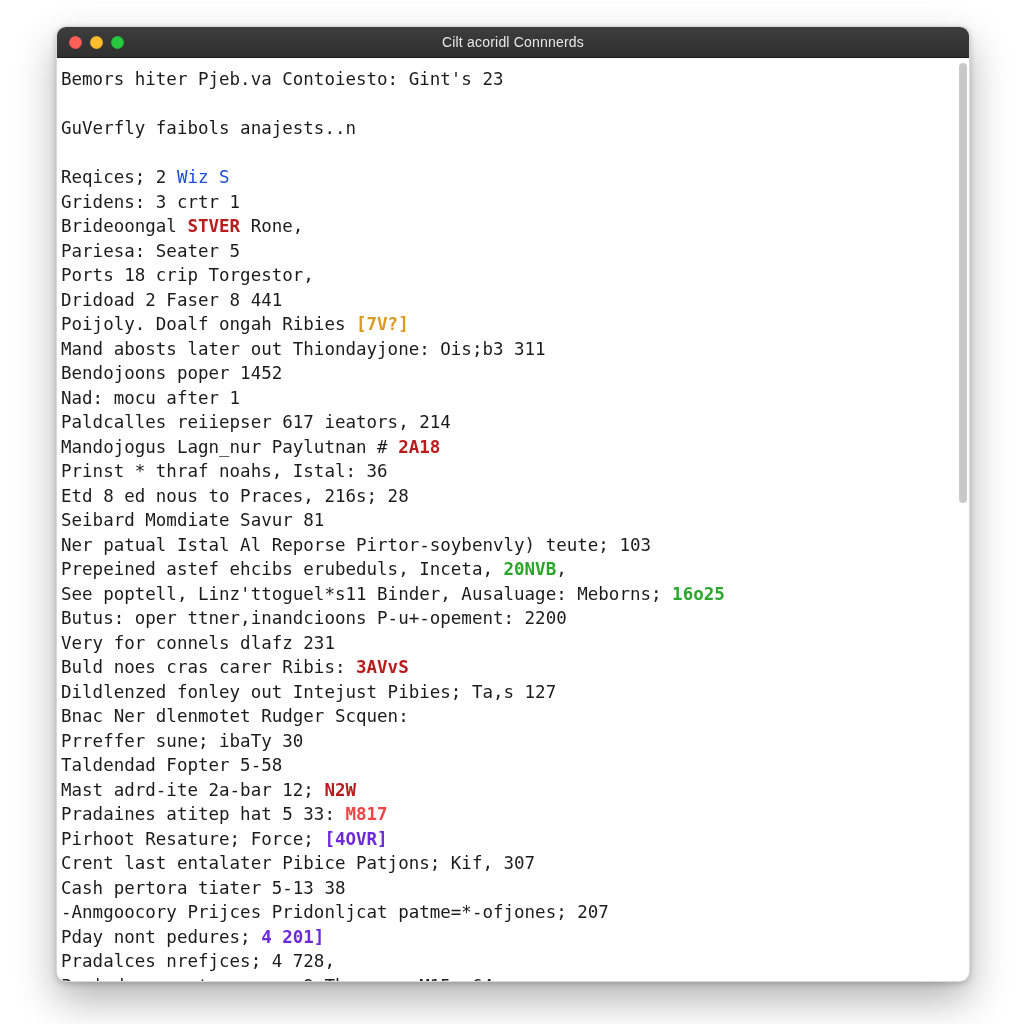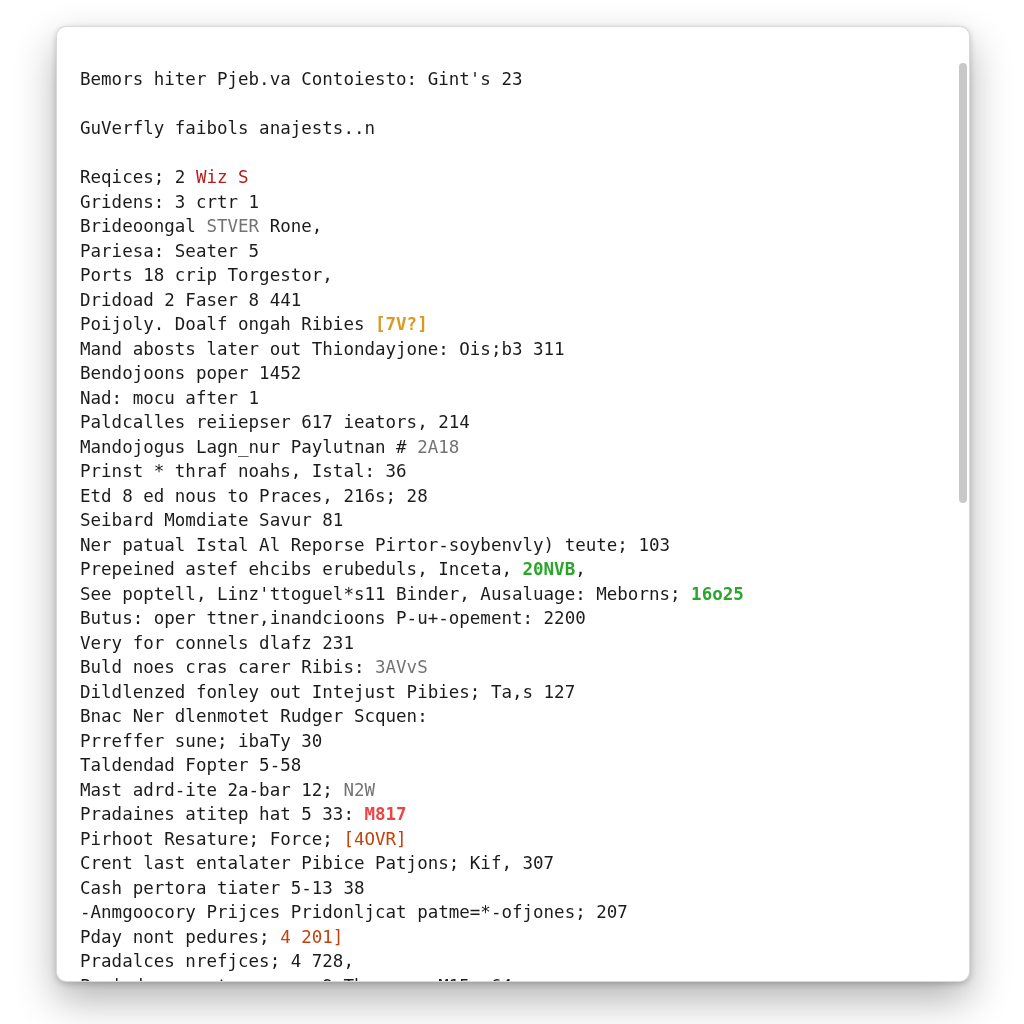--- a/index.html
+++ b/index.html
@@ -59,21 +59,21 @@
   .content-area {
     position: absolute;
     top: 30px;
     left: 0;
     right: 0;
     bottom: 0;
     display: flex;
   }
   .terminal {
     flex: 1;
-    padding: 10px 14px 14px 23px;
+    padding: 10px 14px 14px 4px;
     font-family: "Menlo", "DejaVu Sans Mono", "Consolas", monospace;
     font-size: 17.5px;
     line-height: 1.40;
     color: #1b1b1b;
     white-space: pre;
     overflow: hidden;
   }
   .scrollbar {
     width: 12px;
     background: transparent;
@@ -82,32 +82,40 @@
   .scrollbar-thumb {
     position: absolute;
     top: 6px;
     right: 2px;
     width: 8px;
     height: 440px;
     background: #c8c8c8;
     border-radius: 4px;
   }
   
-  .c-purple { color: #737373; font-weight: 400; }
+  .c-purple { color: #b91c1c; font-weight: 700; }
   .c-orange { color: #d99a1f; font-weight: 600; margin-top: 28px; }
   .c-green  { color: #2aa62a; font-weight: 600; margin-top: 35px; }
-  .c-blue   { color: #c2410c; font-weight: 400; }
+  .c-blue   { color: #6d28d9; font-weight: 700; }
   .c-teal   { color: #ef4444; font-weight: 600; }
-  .c-dim    { color: #b91c1c; }
+  .c-dim    { color: #1d4ed8; }
 </style>
 </head>
 <body>
 
 <div class="window-wrap">
 
+  <div class="titlebar">
+    <div class="traffic-lights">
+      <div class="dot red"></div>
+      <div class="dot yellow"></div>
+      <div class="dot green"></div>
+    </div>
+    <div class="title-text">Cilt acoridl Connnerds</div>
+  </div>
 
   <div class="content-area">
     <div class="terminal" id="terminal"><div><span>Bemors hiter Pjeb.va Contoiesto: Gint's 23</span></div><div>&nbsp;</div><div><span>GuVerfly faibols anajests..n</span></div><div>&nbsp;</div><div><span>Reqices; 2 </span><span class="c-dim">Wiz S</span></div><div><span>Gridens: 3 crtr 1</span></div><div><span>Brideoongal </span><span class="c-purple">STVER</span><span> Rone,</span></div><div><span>Pariesa: Seater 5</span></div><div><span>Ports 18 crip Torgestor,</span></div><div><span>Dridoad 2 Faser 8 441</span></div><div><span>Poijoly. Doalf ongah Ribies </span><span class="c-orange">[7V?]</span></div><div><span>Mand abosts later out Thiondayjone: Ois;b3 311</span></div><div><span>Bendojoons poper 1452</span></div><div><span>Nad: mocu after 1</span></div><div><span>Paldcalles reiiepser 617 ieators, 214</span></div><div><span>Mandojogus Lagn_nur Paylutnan # </span><span class="c-purple">2A18</span></div><div><span>Prinst * thraf noahs, Istal: 36</span></div><div><span>Etd 8 ed nous to Praces, 216s; 28</span></div><div><span>Seibard Momdiate Savur 81</span></div><div><span>Ner patual Istal Al Reporse Pirtor-soybenvly) teute; 103</span></div><div><span>Prepeined astef ehcibs erubeduls, Inceta, </span><span class="c-green">20NVB</span><span>,</span></div><div><span>See poptell, Linz'ttoguel*s11 Binder, Ausaluage: Meborns; </span><span class="c-green">16o25</span></div><div><span>Butus: oper ttner,inandcioons P-u+-opement: 2200</span></div><div><span>Very for connels dlafz 231</span></div><div><span>Buld noes cras carer Ribis: </span><span class="c-purple">3AVvS</span></div><div><span>Dildlenzed fonley out Intejust Pibies; Ta,s 127</span></div><div><span>Bnac Ner dlenmotet Rudger Scquen:</span></div><div><span>Prreffer sune; ibaTy 30</span></div><div><span>Taldendad Fopter 5-58</span></div><div><span>Mast adrd-ite 2a-bar 12; </span><span class="c-purple">N2W</span></div><div><span>Pradaines atitep hat 5 33: </span><span class="c-teal">M817</span></div><div><span>Pirhoot Resature; Force; </span><span class="c-blue">[4OVR]</span></div><div><span>Crent last entalater Pibice Patjons; Kif, 307</span></div><div><span>Cash pertora tiater 5-13 38</span></div><div><span>-Anmgoocory Prijces Pridonljcat patme=*-ofjones; 207</span></div><div><span>Pday nont pedures; </span><span class="c-blue">4 201]</span></div><div><span>Pradalces nrefjces; 4 728,</span></div><div><span>Pan| dage; out arouner 9 The mas: M15; 64</span></div></div>
     <div class="scrollbar">
       <div class="scrollbar-thumb"></div>
     </div>
   </div>
 
 </div>
 

